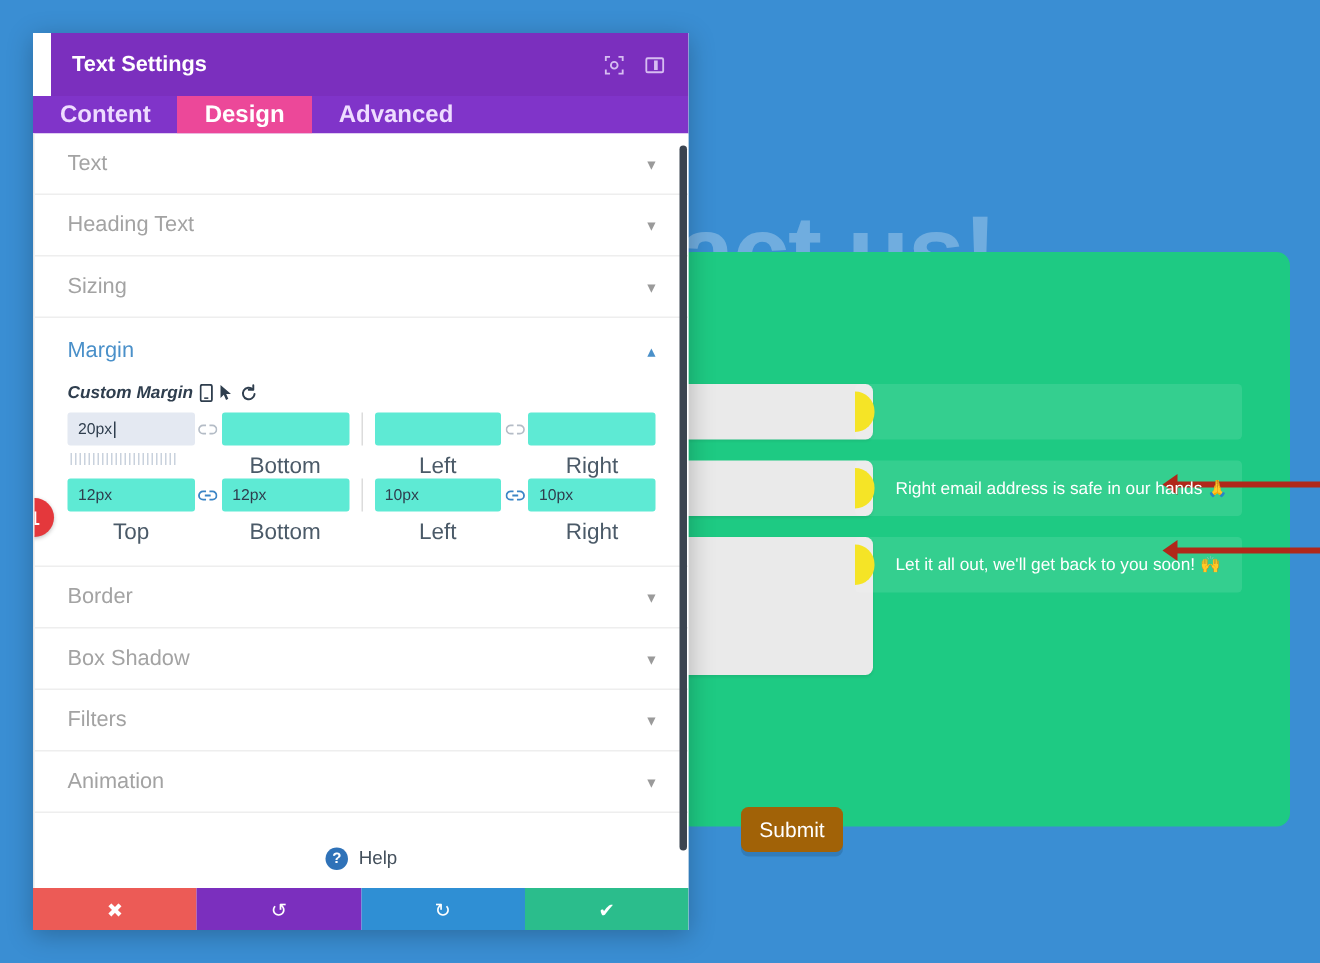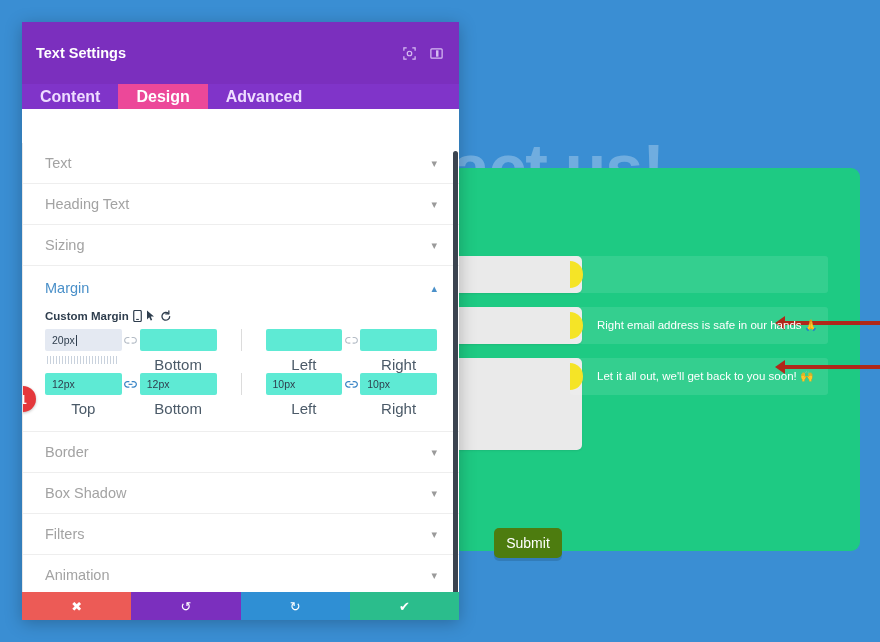--- a/index.html
+++ b/index.html
@@ -23,22 +23,22 @@
     background:#1ECA83;border-radius:9px;
   }
   #form-col{position:absolute;left:0px;top:88px;width:130px;}
   .form-input{
     background:#EAEAEA;border-radius:5px;margin-bottom:14px;
     box-shadow:0 1px 2px rgba(0,0,0,0.08);
   }
   .fi-1,.fi-2{height:37px;}
   .fi-3{height:92px;}
   #submit-btn{
-    position:absolute;left:42px;top:272px;width:68px;height:30px;
-    background:#4d7c0f;border-radius:5px;color:#fff;font-size:14px;
+    position:absolute;left:42px;top:282px;width:68px;height:30px;
+    background:#a16207;border-radius:5px;color:#fff;font-size:14px;
     display:flex;align-items:center;justify-content:center;
     box-shadow:0 3px 0 rgba(0,0,0,0.12);
   }
   #msg-col{position:absolute;left:118px;top:88px;width:258px;}
   .msg-row{
     position:relative;height:37px;margin-bottom:14px;
     display:flex;align-items:center;
   }
   .msg-bar{
     position:absolute;left:0;top:0;right:0;bottom:0;
@@ -67,59 +67,58 @@
   
   #modal{
     position:absolute;left:22px;top:22px;width:437px;height:598px;
     background:#ffffff;
     box-shadow:0 3px 16px rgba(0,0,0,0.25);
     display:flex;flex-direction:column;
     overflow:hidden;
   }
   #modal-header{
     height:38px;background:#7b2fbe;display:flex;align-items:center;
-    padding:12px 14px;flex:0 0 38px;
+    padding:2px 14px;flex:0 0 38px;margin-left:12px;
   }
   #modal-title{color:#fff;font-size:14.5px;font-weight:bold;flex:1;}
   .hdr-icon{
     width:17px;height:17px;margin-left:10px;opacity:.85;
     display:flex;align-items:center;justify-content:center;
   }
   #modal-tabs{
     height:25px;background:#8034c9;display:flex;align-items:stretch;
     flex:0 0 25px;
   }
   .tab{
     display:flex;align-items:center;padding:0 18px;color:#eedcff;
     font-size:16px;font-weight:bold;
   }
   .tab.active{background:#ec4899;color:#ffffff;}
 
   #modal-body{
     flex:1;overflow:hidden;background:#fff;position:relative;
     border-left:1px solid #e7e7e7;
-    margin-top:34px;
   }
   .accordion-row{
     height:40px;display:flex;align-items:center;justify-content:space-between;
     padding:0 22px;border-bottom:1px solid #eeeeee;
     color:#a3a3a3;font-size:14.5px;
   }
   .accordion-row.open{color:#4a90c9;border-bottom:none;height:44px;}
   .chev{font-size:11px;color:#9a9a9a;}
   .chev.up{color:#4a90c9;}
 
   
   #spacing-panel{padding:0 22px 14px 22px;border-bottom:1px solid #eeeeee;}
   .field-label-row{
     display:flex;align-items:center;gap:4px;
-    font-size:11.5px;color:#2f3e4e;font-weight:bold;margin-bottom:7px;
+    font-size:11.5px;color:#2f3e4e;font-weight:bold;margin-bottom:7px;font-style:italic;
   }
   .mini-icon{display:inline-flex;align-items:center;justify-content:center;}
-  .quad{display:flex;align-items:flex-start;gap:16px;}
+  .quad{display:flex;align-items:flex-start;}
   .quad-half{display:flex;flex:1;align-items:flex-start;}
   .quad-sep{width:1px;height:22px;background:#dcdcdc;margin:0 8px;align-self:flex-start;}
   .qfield{flex:1;display:flex;flex-direction:column;align-items:stretch;}
   .qinput{
     height:22px;background:#5eead4;border:none;border-radius:2px;
     display:flex;align-items:center;padding:0 7px;
     font-size:10.5px;color:#2f3e4e;
   }
   .qinput.focused{background:#e4e9f2;}
   .caret{

